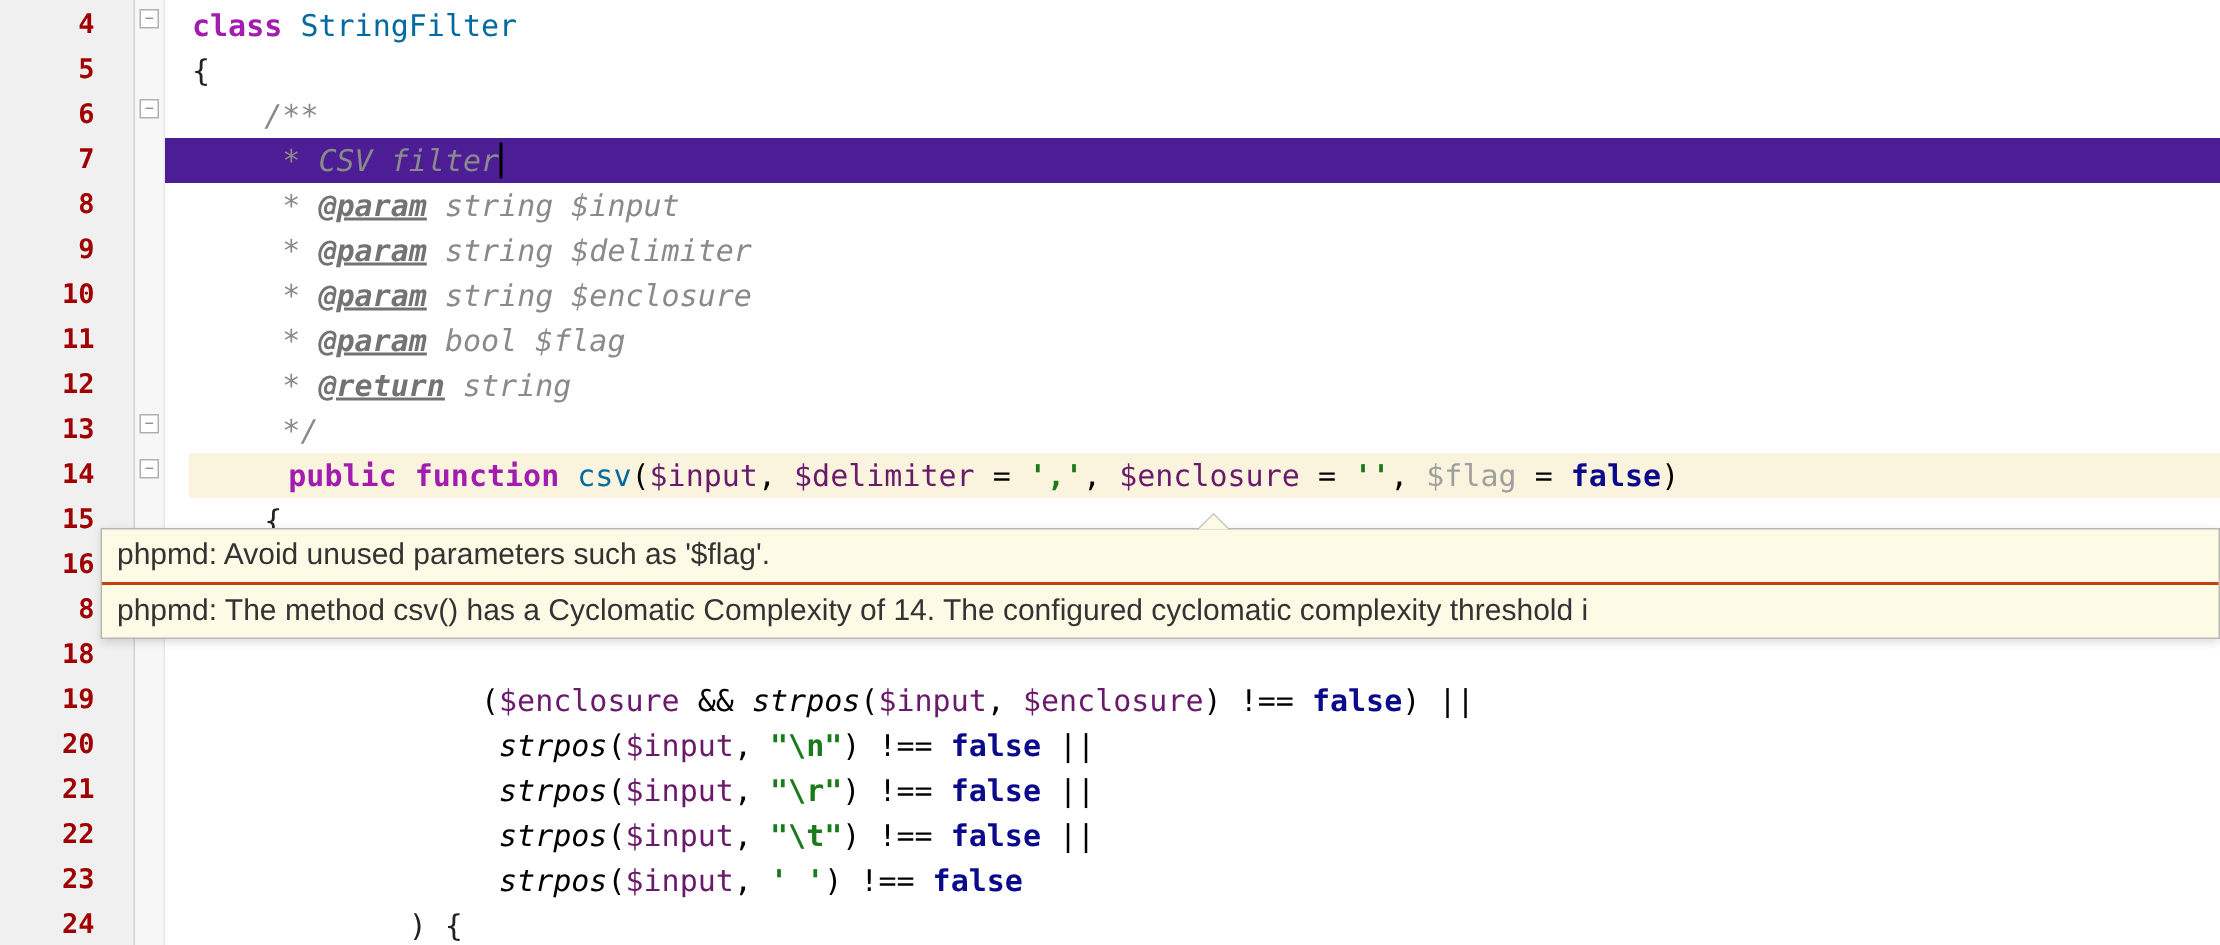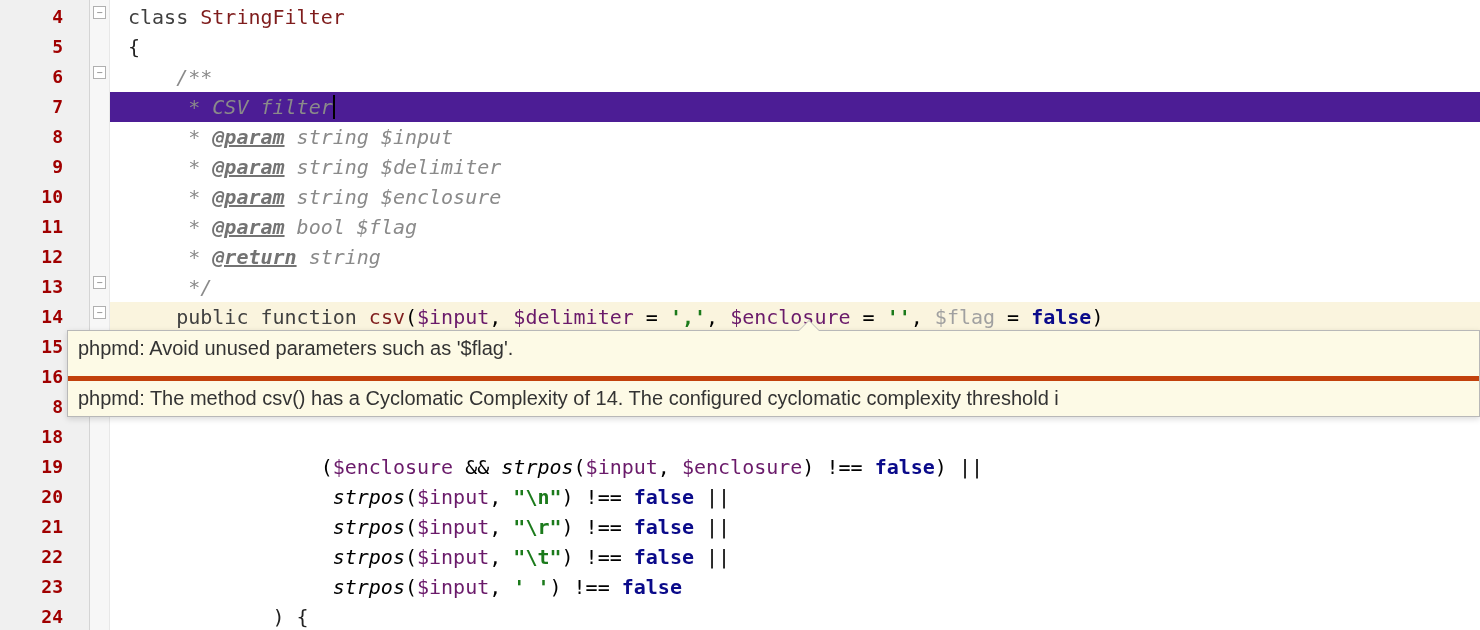--- a/index.html
+++ b/index.html
@@ -52,43 +52,43 @@
 }
 .code { flex: 1; padding-top: 2px; position: relative; }
 .line {
   height: 30px;
   line-height: 30px;
   white-space: pre;
   padding-left: 18px;
   position: relative;
 }
 .line.hl-caret { background: #4c1d95; }
-.line.hl-method { background: #faf4de; }
-.kw { color: #404040; font-weight: normal; }
-.fn { color: #7f1d1d; text-align: right; }
+.line.hl-method { background: #faf4de; margin-left: 16px; }
+.kw { color: #a21caf; font-weight: bold; }
+.fn { color: #0369a1; text-align: right; }
 .var { color: #6a1a6a; }
 .var-unused { color: #a0a0a0; }
 .str { color: #1b7a1b; font-weight: bold; }
 .comment { color: #8a8a8a; font-style: italic; }
 .doctag { color: #737373; font-style: italic; text-decoration: underline; font-weight: bold; }
 .bool { color: #0a0a8a; font-weight: bold; }
 .fn-italic { font-style: italic; }
 .brace { color: #222; }
 .caret {
   display: inline-block;
   width: 2px;
   height: 24px;
   background: #000;
   vertical-align: middle;
   margin-bottom: 3px;
 }
 .tooltip {
   position: absolute;
   left: 67px;
-  top: 330px;
+  top: 352px;
   right: 0;
   background: #fdfae6;
   border: 1px solid #b8b8b8;
   font-family: "Helvetica Neue", Arial, sans-serif;
   font-size: 20px;
   color: #333;
   box-shadow: 0 2px 6px rgba(0,0,0,0.15);
   z-index: 10;
 }
 .tooltip .arrow {
@@ -107,21 +107,21 @@
   width: 0; height: 0;
   border-left: 10px solid transparent;
   border-right: 10px solid transparent;
   border-bottom: 10px solid #fdfae6;
 }
 .tooltip .msg {
   padding: 6px 10px;
   white-space: nowrap;
   overflow: hidden;
 }
-.tooltip .msg + .msg { border-top: 5px solid #c2410c; margin-top: 10px; }
+.tooltip .msg + .msg { border-top: 2px solid #c2410c; }
 </style>
 </head>
 <body>
 
 <div class="editor">
 
   <div class="gutter">
     <div class="ln active">4</div>
     <div class="ln active">5</div>
     <div class="ln active">6</div>

